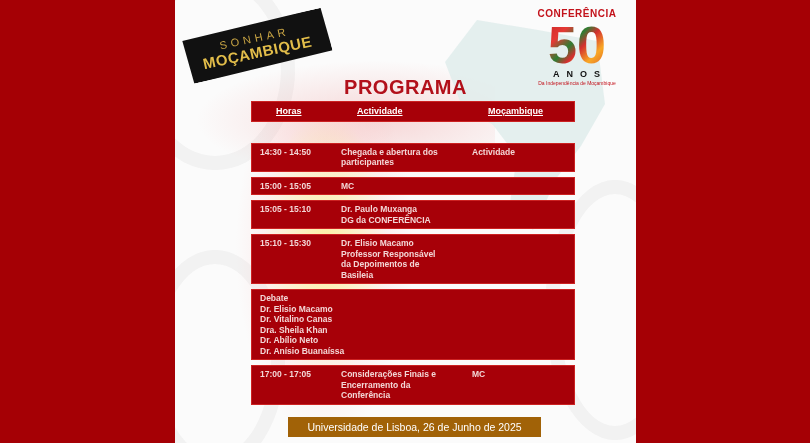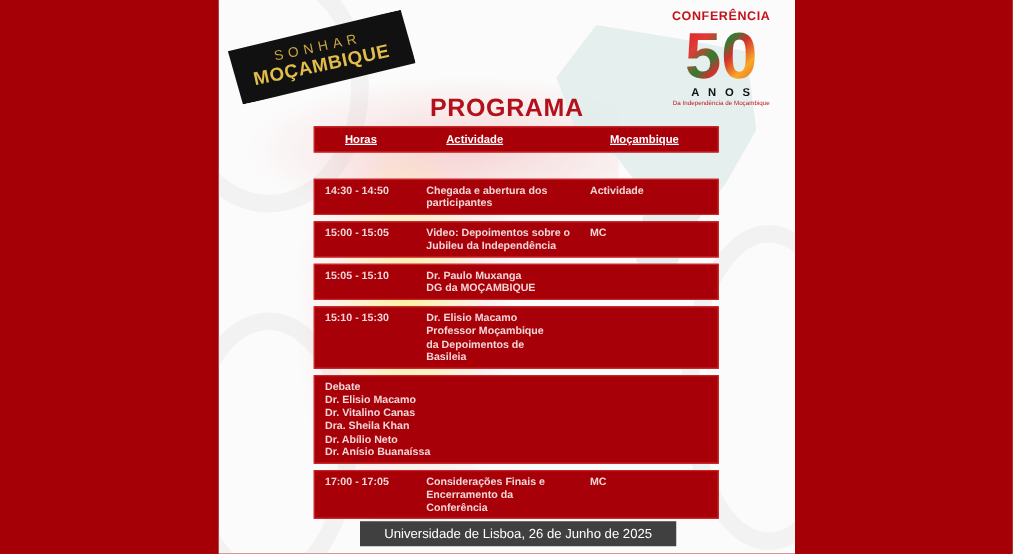--- a/index.html
+++ b/index.html
@@ -54,21 +54,21 @@
     background: #a70008; color: #f3d6d6; display: flex; font-size: 8.5px; line-height: 10.5px;
     padding: 3px 8px; margin-bottom: 5px; border: 1px solid #c22; font-weight: bold; 
   }
   .row.header { color: #fff; font-weight: bold; font-size: 9px; padding: 4px 24px; margin-bottom: 21px; text-decoration: underline; }
   .c1 { width: 81px; }
   .c2 { width: 131px; }
   .c3 { flex: 1; }
   .line { display: block; }
   .footer {
     position: absolute; left: 113px; top: 417px; width: 253px; height: 20px;
-    background: #404040; color: #fff; font-size: 10.5px; text-align: center; line-height: 20px;
+    background: #a16207; color: #fff; font-size: 10.5px; text-align: center; line-height: 20px;
   }
 </style>
 </head>
 <body>
 
 <div class="red-side red-left"></div>
 <div class="red-side red-right"></div>
 
 <div class="poster">
   <div class="swirl" style="left:-40px;top:-30px;width:160px;height:200px;"></div>
@@ -104,40 +104,36 @@
           <div class="c2">
             <span class="line">Chegada e abertura dos</span>
             <span class="line">participantes</span>
           </div>
           <div class="c3">
             <span class="line">Actividade</span>
           </div>
         </div>
         <div class="row">
           <div class="c1">15:00 - 15:05</div>
-          <div class="c2">
-            <span class="line">Video: Depoimentos sobre o</span>
-            <span class="line">Jubileu da Independência</span>
-          </div>
           <div class="c3">
             <span class="line">MC</span>
           </div>
         </div>
         <div class="row">
           <div class="c1">15:05 - 15:10</div>
           <div class="c3">
             <span class="line">Dr. Paulo Muxanga</span>
-            <span class="line">DG da MOÇAMBIQUE</span>
+            <span class="line">DG da CONFERÊNCIA</span>
           </div>
         </div>
         <div class="row">
           <div class="c1">15:10 - 15:30</div>
           <div class="c3">
             <span class="line">Dr. Elisio Macamo</span>
-            <span class="line">Professor Moçambique</span>
+            <span class="line">Professor Responsável</span>
             <span class="line">da Depoimentos de</span>
             <span class="line">Basileia</span>
           </div>
         </div>
         <div class="row">
           <div class="c2">
             <span class="line">Debate</span>
             <span class="line">Dr. Elisio Macamo</span>
             <span class="line">Dr. Vitalino Canas</span>
             <span class="line">Dra. Sheila Khan</span>

